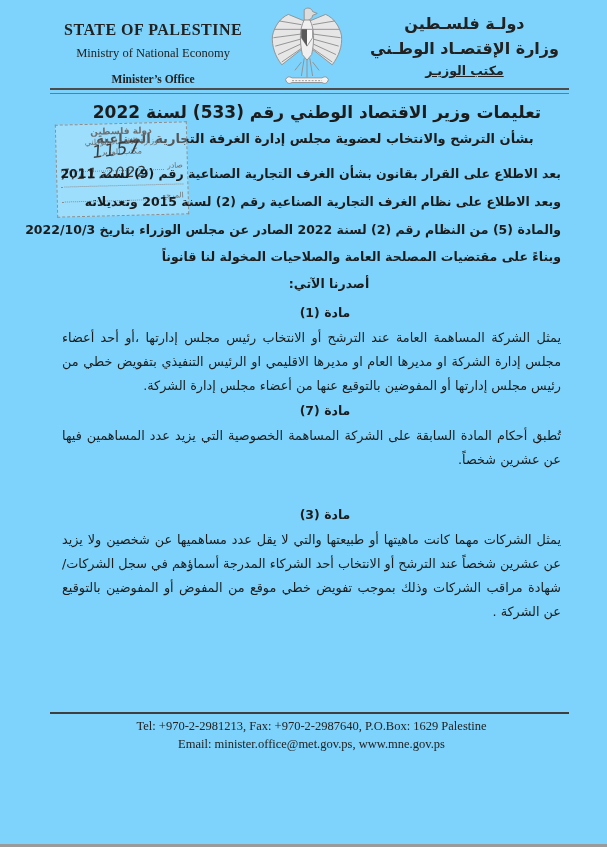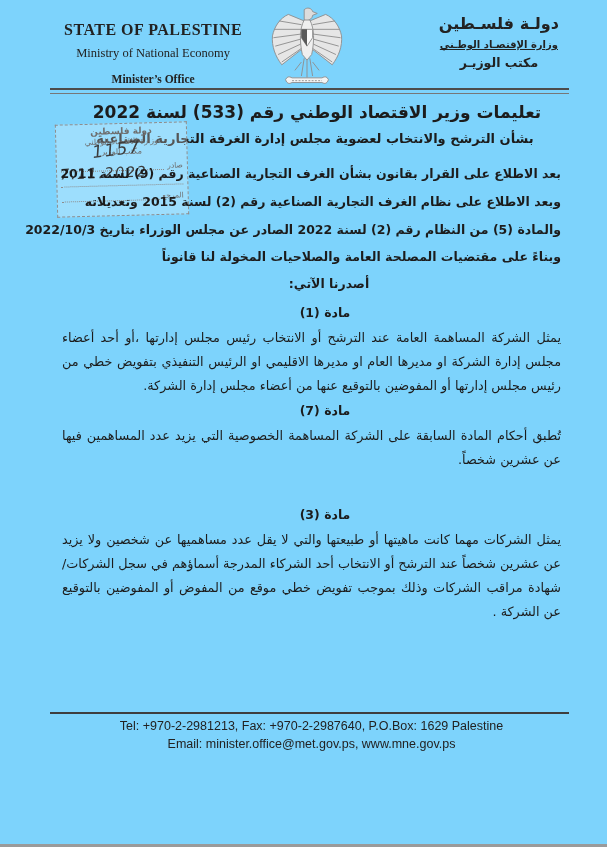--- a/index.html
+++ b/index.html
@@ -11,22 +11,22 @@
   .abs{position:absolute;}
 
   
   .hdr-en{top:21px;left:64px;text-align:center;font-family:"Liberation Serif",serif;color:#222;}
   .hdr-en .l1{font-size:16px;font-weight:bold;letter-spacing:.5px;}
   .hdr-en .l2{font-size:12.5px;margin-top:7px;}
   .hdr-en .l3{font-size:11.5px;font-weight:bold;margin-top:12px;}
   .emblem{top:6px;left:259px;width:96px;height:84px;}
   .hdr-ar{top:14px;right:48px;text-align:center;direction:rtl;color:#222;}
   .hdr-ar .l1{font-size:16px;font-weight:bold;}
-  .hdr-ar .l2{font-size:10px;font-weight:bold;margin-top:6px;text-decoration:underline;}
-  .hdr-ar .l3{font-size:12.5px;font-weight:bold;margin-top:5px;}
+  .hdr-ar .l2{font-size:16px;font-weight:bold;margin-top:6px;}
+  .hdr-ar .l3{font-size:12.5px;font-weight:bold;margin-top:5px;text-decoration:underline;}
   .hdr-rule{top:88px;left:50px;right:38px;height:3px;
     border-top:2px solid #4c4c4c;border-bottom:1px solid #777;}
 
   
   .title1{top:102px;left:60px;right:45px;text-align:center;direction:rtl;
     font-size:17px;font-weight:bold;transform:translateX(6px);}
   .title2{top:131px;left:60px;right:45px;text-align:center;direction:rtl;
     font-size:13px;font-weight:bold;transform:translateX(4px);}
 
   
@@ -53,21 +53,21 @@
   
   .art-h{left:60px;right:45px;text-align:center;direction:rtl;
     font-size:12.5px;font-weight:bold;transform:translateX(14px);}
   .h1{top:305px;} .h2{top:403px;} .h3{top:507px;}
   .art-b{left:62px;right:46px;direction:rtl;text-align:justify;
     font-size:12.8px;line-height:24px;}
   .b1{top:326px;} .b2{top:424px;} .b3{top:528px;}
 
   
   .foot-rule{top:712px;left:50px;right:38px;border-top:2px solid #3e3e3e;}
-  .foot{left:16px;right:0;text-align:center;font-family:Liberation Sans, sans-serif;
+  .foot{left:16px;right:0;text-align:center;font-family:Liberation Serif, serif;
     color:#222;font-size:12.5px;}
   .f1{top:719px;} .f2{top:737px;}
 </style>
 </head>
 <body>
 
 <div class="page">
 
   <div class="abs hdr-en">
     <div class="l1">STATE OF PALESTINE</div>

